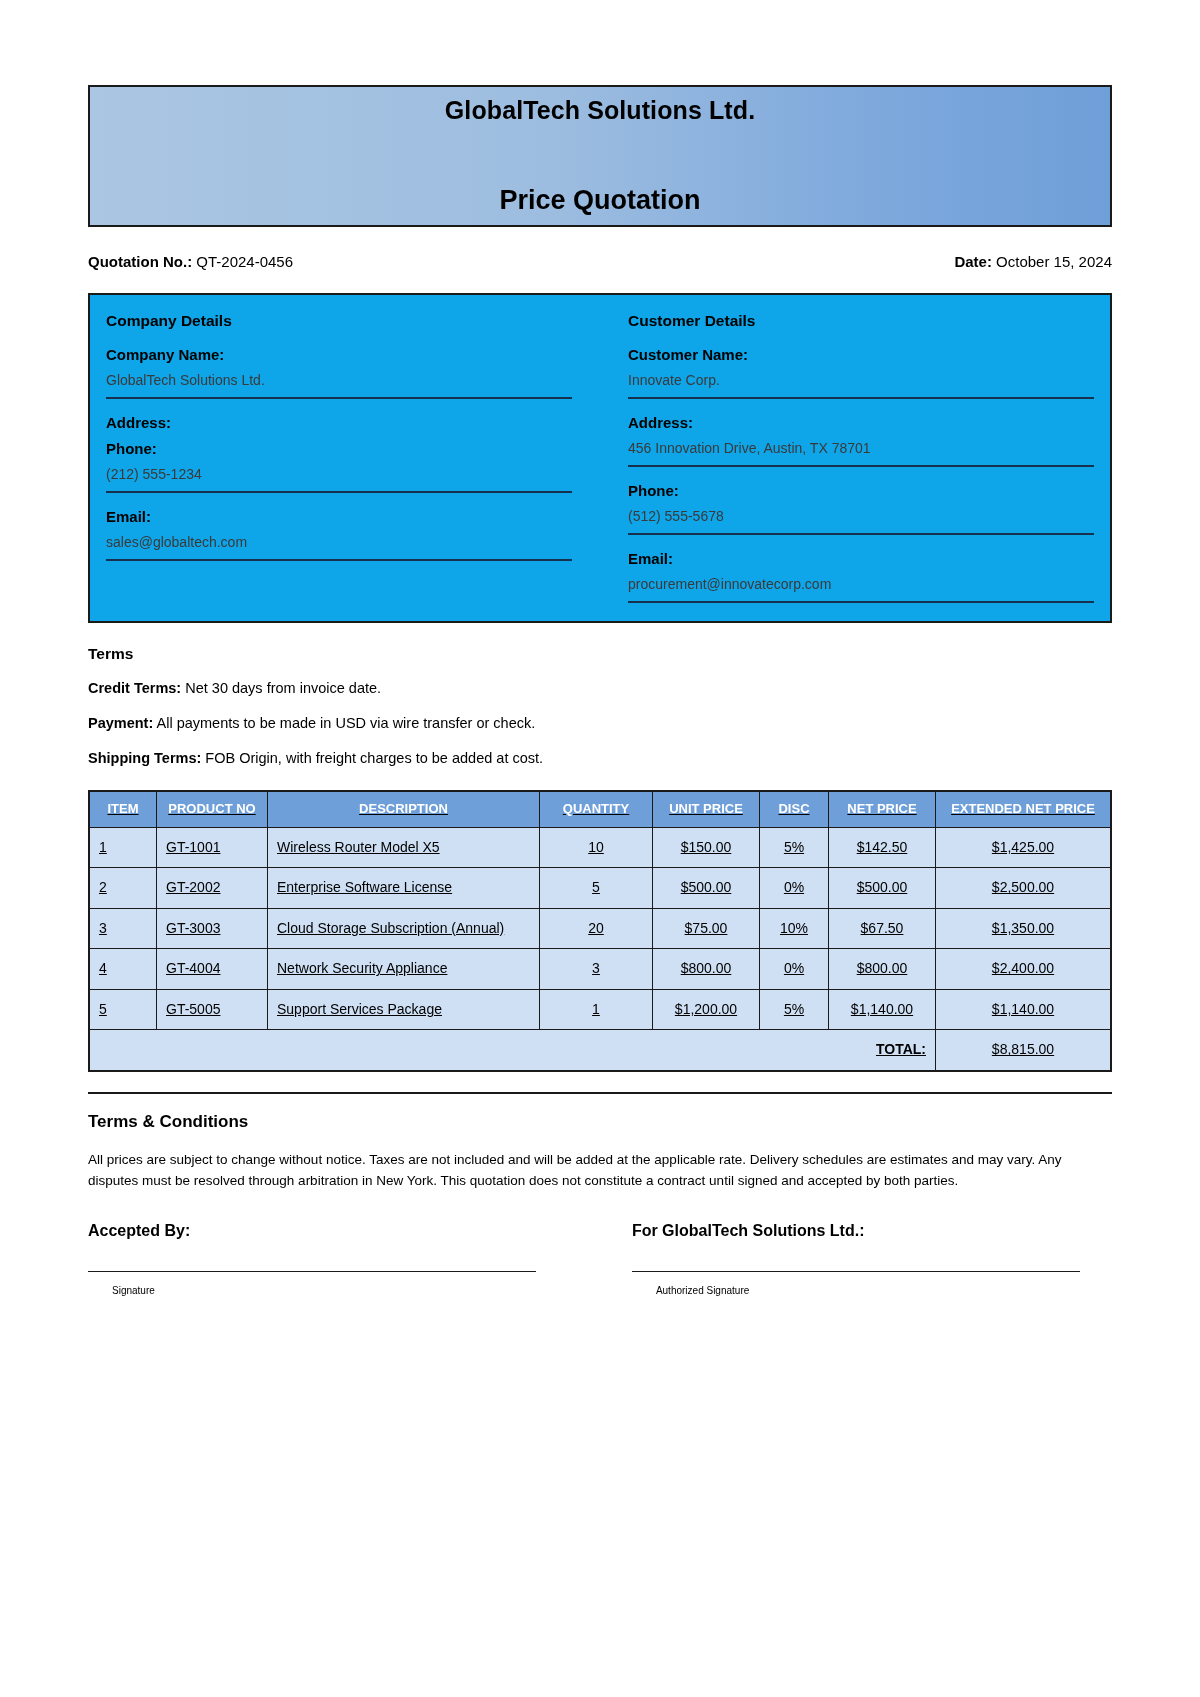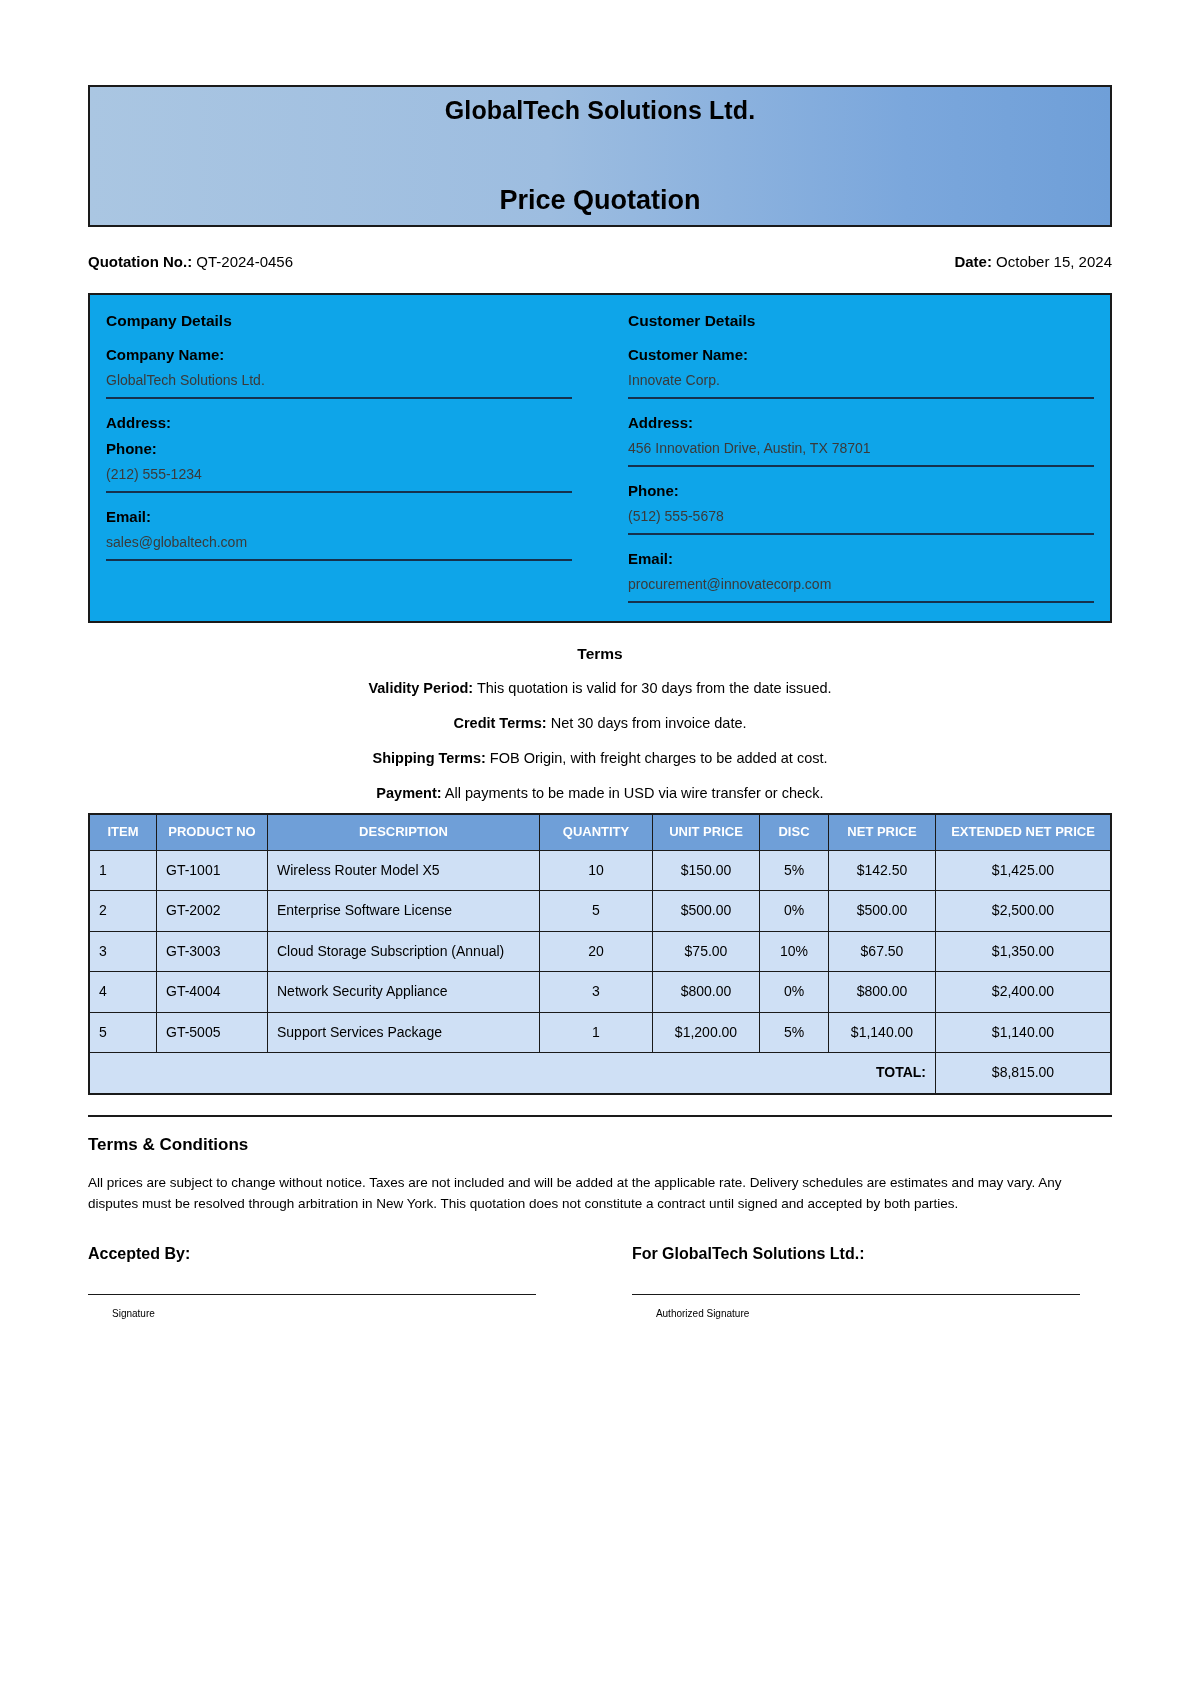--- a/index.html
+++ b/index.html
@@ -84,40 +84,41 @@
     font-size: 14px;
     color: #3a3a3a;
     padding-bottom: 8px;
     border-bottom: 2px solid #16314d;
     margin-bottom: 15px;
     min-height: 17px;
   }
   .field-value.last { margin-bottom: 0; }
 
   
-  .terms-section { margin-top: 22px; text-align: center; }
+  .terms-section { margin-top: 22px; }
   .terms-heading {
     font-size: 15.5px;
     font-weight: bold;
     margin-bottom: 17px;
   }
   .term-line {
     font-size: 14.5px;
     margin-bottom: 19px;
   }
   .term-line:last-child { margin-bottom: 0; }
   .term-line b { font-weight: bold; }
 
   
   .items-table {
-    margin-top: 12px;
+    margin-top: 24px;
     width: 100%;
     border-collapse: collapse;
     border: 2px solid #1a1a1a;
     table-layout: fixed;
+    text-decoration: underline;
   }
   .items-table th {
     background: #6f9fd8;
     color: #ffffff;
     font-size: 13px;
     font-weight: bold;
     text-transform: uppercase;
     text-align: center;
     padding: 10px 4px;
     border: 1px solid #1a1a1a;
@@ -242,24 +243,23 @@
 
       <div class="field-label">Email:</div>
       <div class="field-value last">procurement@innovatecorp.com</div>
     </div>
 
   </div>
 
   <div class="terms-section">
     <div class="terms-heading">Terms</div>
     <div id="terms-list">
-        <div class="term-line"><b>Validity Period:</b><span> This quotation is valid for 30 days from the date issued.</span></div>
         <div class="term-line"><b>Credit Terms:</b><span> Net 30 days from invoice date.</span></div>
+        <div class="term-line"><b>Payment:</b><span> All payments to be made in USD via wire transfer or check.</span></div>
         <div class="term-line"><b>Shipping Terms:</b><span> FOB Origin, with freight charges to be added at cost.</span></div>
-        <div class="term-line"><b>Payment:</b><span> All payments to be made in USD via wire transfer or check.</span></div>
       </div>
   </div>
 
   <table class="items-table">
     <thead>
       <tr>
         <th class="col-item">ITEM</th>
         <th class="col-prod">PRODUCT NO</th>
         <th class="col-desc">DESCRIPTION</th>
         <th class="col-qty">QUANTITY</th>

